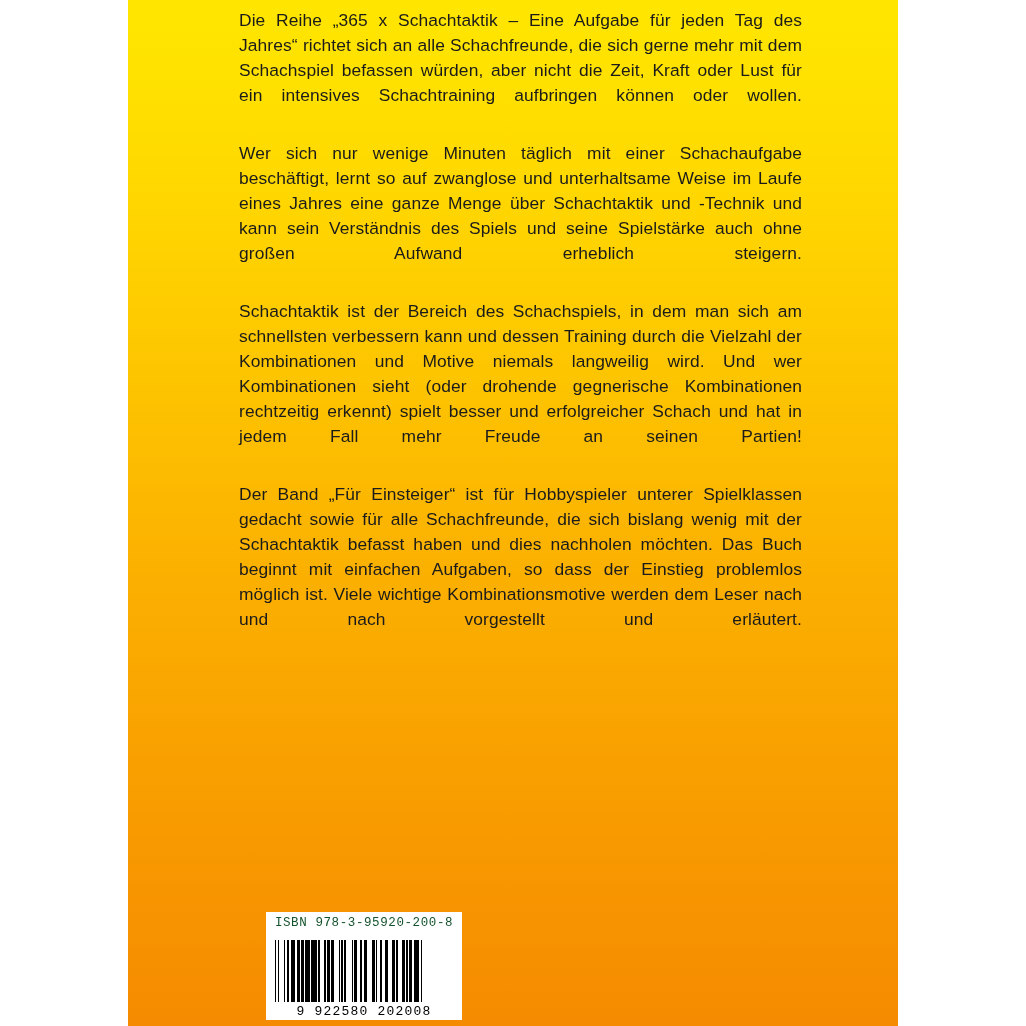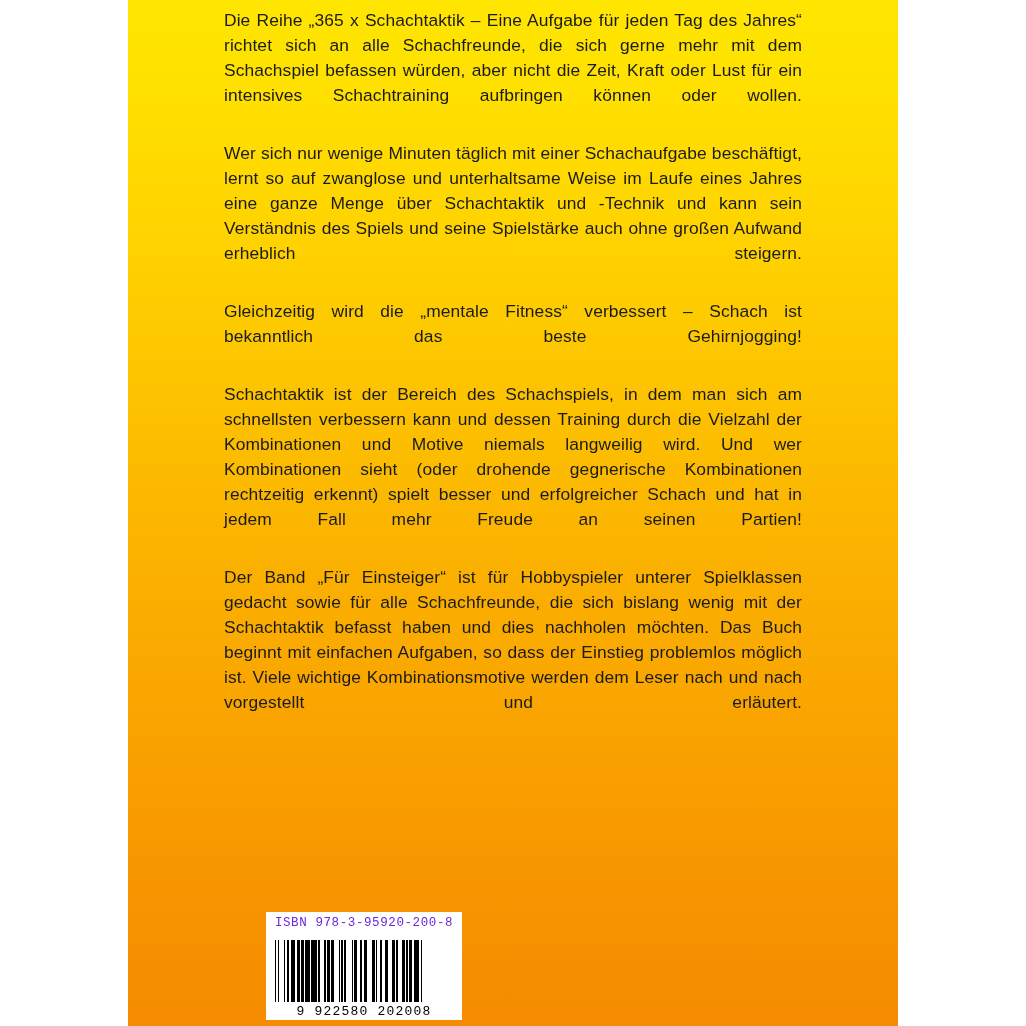--- a/index.html
+++ b/index.html
@@ -27,21 +27,21 @@
     left: 96px;
     top: 8px;
     width: 578px;
     color: #1b1b1b;
     font-size: 17.4px;
     line-height: 25px;
     text-align: justify;
     letter-spacing: 0.1px;
   }
   .text-block p {
-    margin: 0 0 0 0;
+    margin: 0 0 0 15px;
     text-align: justify;
     text-justify: inter-word;
   }
   .text-block p + p {
     margin-top: 8px;
   }
   
   .text-block p:after {
     content: "";
     display: inline-block;
@@ -60,21 +60,21 @@
     display: flex;
     flex-direction: column;
     align-items: center;
     justify-content: flex-start;
     padding-top: 3px;
   }
   .isbn-text {
     font-family: "Liberation Mono", monospace;
     font-size: 12.5px;
     letter-spacing: 0.6px;
-    color: #6d28d9;
+    color: #14532d;
     margin-bottom: 10px;
     white-space: nowrap;
   }
   .bars {
     width: 178px;
     height: 66px;
     display: flex;
     align-items: stretch;
     overflow: hidden;
   }
@@ -92,21 +92,20 @@
   }
 </style>
 </head>
 <body>
 
 <div class="cover">
 
   <div class="text-block">
     <p>Die Reihe „365 x Schachtaktik – Eine Aufgabe für jeden Tag des Jahres“ richtet sich an alle Schachfreunde, die sich gerne mehr mit dem Schachspiel befassen würden, aber nicht die Zeit, Kraft oder Lust für ein intensives Schachtraining aufbringen können oder wollen.</p>
     <p>Wer sich nur wenige Minuten täglich mit einer Schachaufgabe beschäftigt, lernt so auf zwanglose und unterhaltsame Weise im Laufe eines Jahres eine ganze Menge über Schachtaktik und -Technik und kann sein Verständnis des Spiels und seine Spielstärke auch ohne großen Aufwand erheblich steigern.</p>
-    <p>Gleichzeitig wird die „mentale Fitness“ verbessert – Schach ist bekanntlich das beste Gehirnjogging!</p>
     <p>Schachtaktik ist der Bereich des Schachspiels, in dem man sich am schnellsten verbessern kann und dessen Training durch die Vielzahl der Kombinationen und Motive niemals langweilig wird. Und wer Kombinationen sieht (oder drohende gegnerische Kombinationen rechtzeitig erkennt) spielt besser und erfolgreicher Schach und hat in jedem Fall mehr Freude an seinen Partien!</p>
     <p>Der Band „Für Einsteiger“ ist für Hobbyspieler unterer Spielklassen gedacht sowie für alle Schachfreunde, die sich bislang wenig mit der Schachtaktik befasst haben und dies nachholen möchten. Das Buch beginnt mit einfachen Aufgaben, so dass der Einstieg problemlos möglich ist. Viele wichtige Kombinationsmotive werden dem Leser nach und nach vorgestellt und erläutert.</p>
   </div>
 
   <div class="barcode-area">
     <div class="isbn-text">ISBN 978-3-95920-200-8</div>
     <div class="bars" id="bars">
         <span style="width: 1.45px; background: rgb(0, 0, 0);"></span>
         <span style="width: 1.45px; background: rgb(255, 255, 255);"></span>
         <span style="width: 1.45px; background: rgb(0, 0, 0);"></span>

